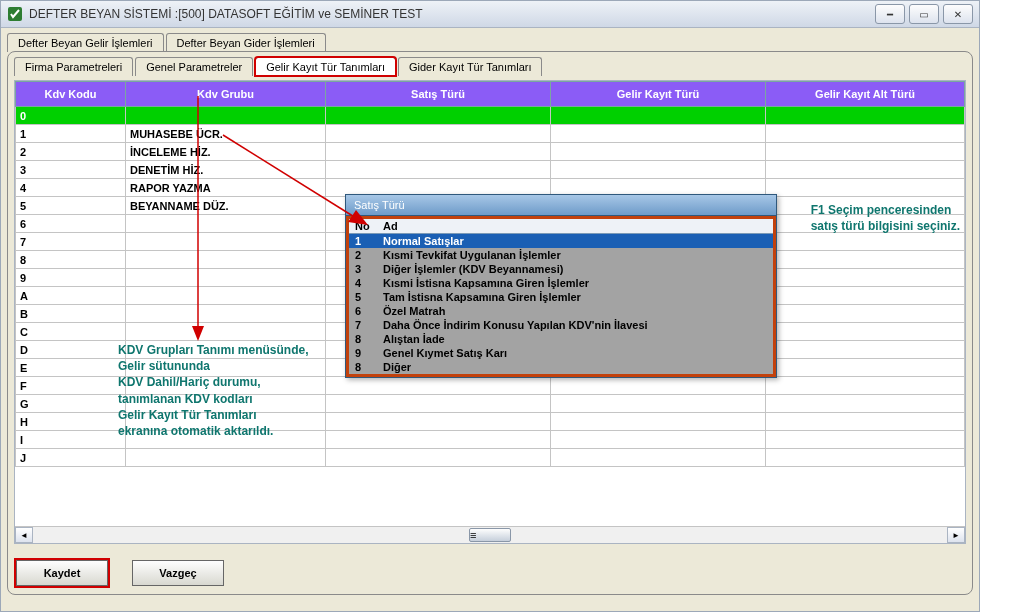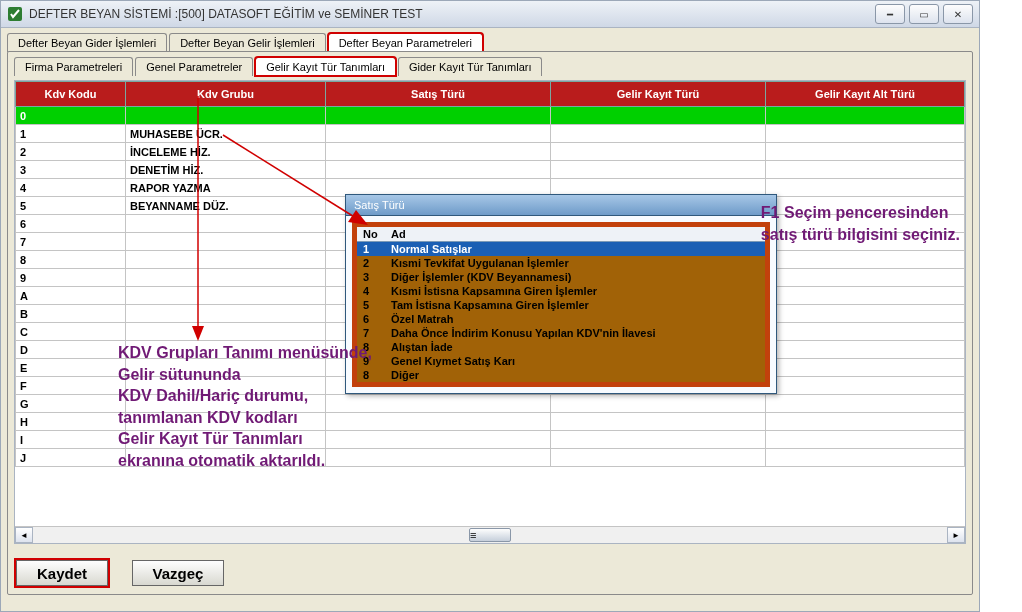--- a/index.html
+++ b/index.html
@@ -5,64 +5,63 @@
 html,body{margin:0;padding:0;font-family:Tahoma,Arial,sans-serif;font-size:11px;background:#fff;color:#000}
 .window{width:980px;height:612px;position:relative;border:1px solid #9ca8b8;background:#ece9d8;box-sizing:border-box;overflow:hidden}
 .titlebar{height:26px;background:linear-gradient(to bottom,#eef2f7,#cfd8e6);display:flex;align-items:center;padding:0 6px;color:#333;border-bottom:1px solid #aab4c2}
 .titlebar .app-icon{width:16px;height:16px;margin-right:6px}
 .titlebar .title{flex:1;font-size:12px}
 .titlebar .win-btn{width:28px;height:18px;margin-left:4px;border:1px solid #8a97a8;border-radius:3px;background:linear-gradient(to bottom,#fdfdfd,#dde3ee);display:flex;align-items:center;justify-content:center;font-size:10px;color:#333}
 .tabs{display:flex;padding:4px 6px 0 6px;gap:2px}
 .tab{padding:3px 10px;border:1px solid #8a8a8a;border-bottom:none;background:#ece9d8;border-radius:3px 3px 0 0;font-size:11px;position:relative;top:1px}
 .tab.active{background:#fff;font-weight:normal}
 .tab.redbox{outline:2px solid #d00000;outline-offset:-1px}
-.inner{background:#ece9d8;border:1px solid #8a8a8a;margin:0 6px 6px 6px;padding:0;height:calc(100% - 68px);position:relative;border-radius:2px}
+.inner{background:#ece9d8;border:1px solid #8a8a8a;margin:0 6px 6px 6px;padding:0;height:calc(100% - 68px);position:relative;border-radius:8px}
 .tabs.level2{padding-top:4px}
 .content{position:absolute;top:28px;left:6px;right:6px;bottom:50px;border:1px solid #aab4c2;background:#fff;overflow:hidden}
 .grid{width:100%;border-collapse:collapse;table-layout:fixed}
-.grid th{background:#b91c1c;color:#fff;font-weight:bold;font-size:11px;padding:3px 4px;border:1px solid #7aa7a0;text-align:center;height:18px}
+.grid th{background:#8b5cf6;color:#fff;font-weight:bold;font-size:11px;padding:3px 4px;border:1px solid #7aa7a0;text-align:center;height:18px}
 .grid td{border:1px solid #c4c4c4;height:17px;padding:0 4px;font-size:11px;font-weight:bold;color:#000;background:#fff;overflow:hidden;white-space:nowrap}
 .grid tr.sel td{background:#00d000;color:#fff}
 .hscroll{position:absolute;left:0;right:0;bottom:0;height:16px;border-top:1px solid #c4c4c4;background:#f0f0f0;display:flex;align-items:center}
 .hscroll .arrow{width:16px;height:14px;border:1px solid #aab4c2;background:linear-gradient(to bottom,#fff,#dde3ee);display:flex;align-items:center;justify-content:center;font-size:8px}
 .hscroll .thumb{width:40px;height:12px;background:linear-gradient(to bottom,#fdfdfd,#c6cfdb);border:1px solid #8a97a8;margin:0 2px;border-radius:2px}
 .hscroll .track{flex:1;display:flex;justify-content:center}
 .footer{position:absolute;left:8px;bottom:8px;display:flex;gap:24px}
-.btn{min-width:92px;height:26px;border:1px solid #666;background:linear-gradient(to bottom,#fefefe,#d8d8d0);font-size:15px;font-weight:bold;padding:0 10px}
+.btn{min-width:92px;height:26px;border:1px solid #666;background:linear-gradient(to bottom,#fefefe,#d8d8d0);font-size:11px;font-weight:bold;padding:0 10px}
 .btn.redbox{outline:2px solid #d00000}
 .popup{position:absolute;top:142px;left:337px;width:430px;background:#f7fbff;border:1px solid #2f587c;box-shadow:2px 2px 5px rgba(0,0,0,.3);z-index:20}
 .popup .ptitle{background:linear-gradient(to bottom,#a7c7e7,#6e9bc9);color:#fff;font-size:11px;padding:4px 8px;border-bottom:1px solid #2f587c}
-.popup .pbody{background:#a16207;margin:6px;border:5px solid #c2410c;max-height:180px;overflow:hidden}
+.popup .pbody{background:#a3a3a3;border:3px solid #c2410c;max-height:180px;overflow:hidden}
 .popup table{width:100%;border-collapse:collapse;font-size:11px}
 .popup th{font-weight:bold;text-align:left;padding:1px 6px;border-bottom:1px solid #7b9ab7;background:#eef2f7}
 .popup td{padding:0 6px;font-weight:bold;height:14px;white-space:nowrap}
 .popup tr.sel td{background:#1a5fb4;color:#fff}
-.ann{position:absolute;color:#701a75;font-weight:bold;font-size:16px;line-height:1.35;z-index:30;pointer-events:none}
+.ann{position:absolute;color:#0f766e;font-weight:bold;font-size:12px;line-height:1.35;z-index:30;pointer-events:none}
 svg.arrow-ann{position:absolute;pointer-events:none;z-index:25}
 </style>
 </head>
 <body>
 
 <div class="window">
 
   <div class="titlebar">
     <svg class="app-icon" viewBox="0 0 16 16">
         <rect x="1" y="1" width="14" height="14" fill="#2e7d32" rx="2"></rect>
         <path d="M4 8l2 3 6-7" stroke="#fff" stroke-width="2" fill="none"></path>
       </svg>
     <span class="title">DEFTER BEYAN SİSTEMİ :[500]  DATASOFT EĞİTİM ve SEMİNER TEST</span>
     <div class="win-btn">━</div>
     <div class="win-btn">▭</div>
     <div class="win-btn">✕</div>
   </div>
 
   <div class="tabs">
+    <div class="tab">Defter Beyan Gelir İşlemleri</div>
     <div class="tab">Defter Beyan Gider İşlemleri</div>
-    <div class="tab">Defter Beyan Gelir İşlemleri</div>
-    <div class="tab active redbox">Defter Beyan Parametreleri</div>
   </div>
 
   <div class="inner">
     <div class="tabs level2">
       <div class="tab">Firma Parametreleri</div>
       <div class="tab">Genel Parametreler</div>
       <div class="tab active redbox">Gelir Kayıt Tür Tanımları</div>
       <div class="tab">Gider Kayıt Tür Tanımları</div>
     </div>
 

